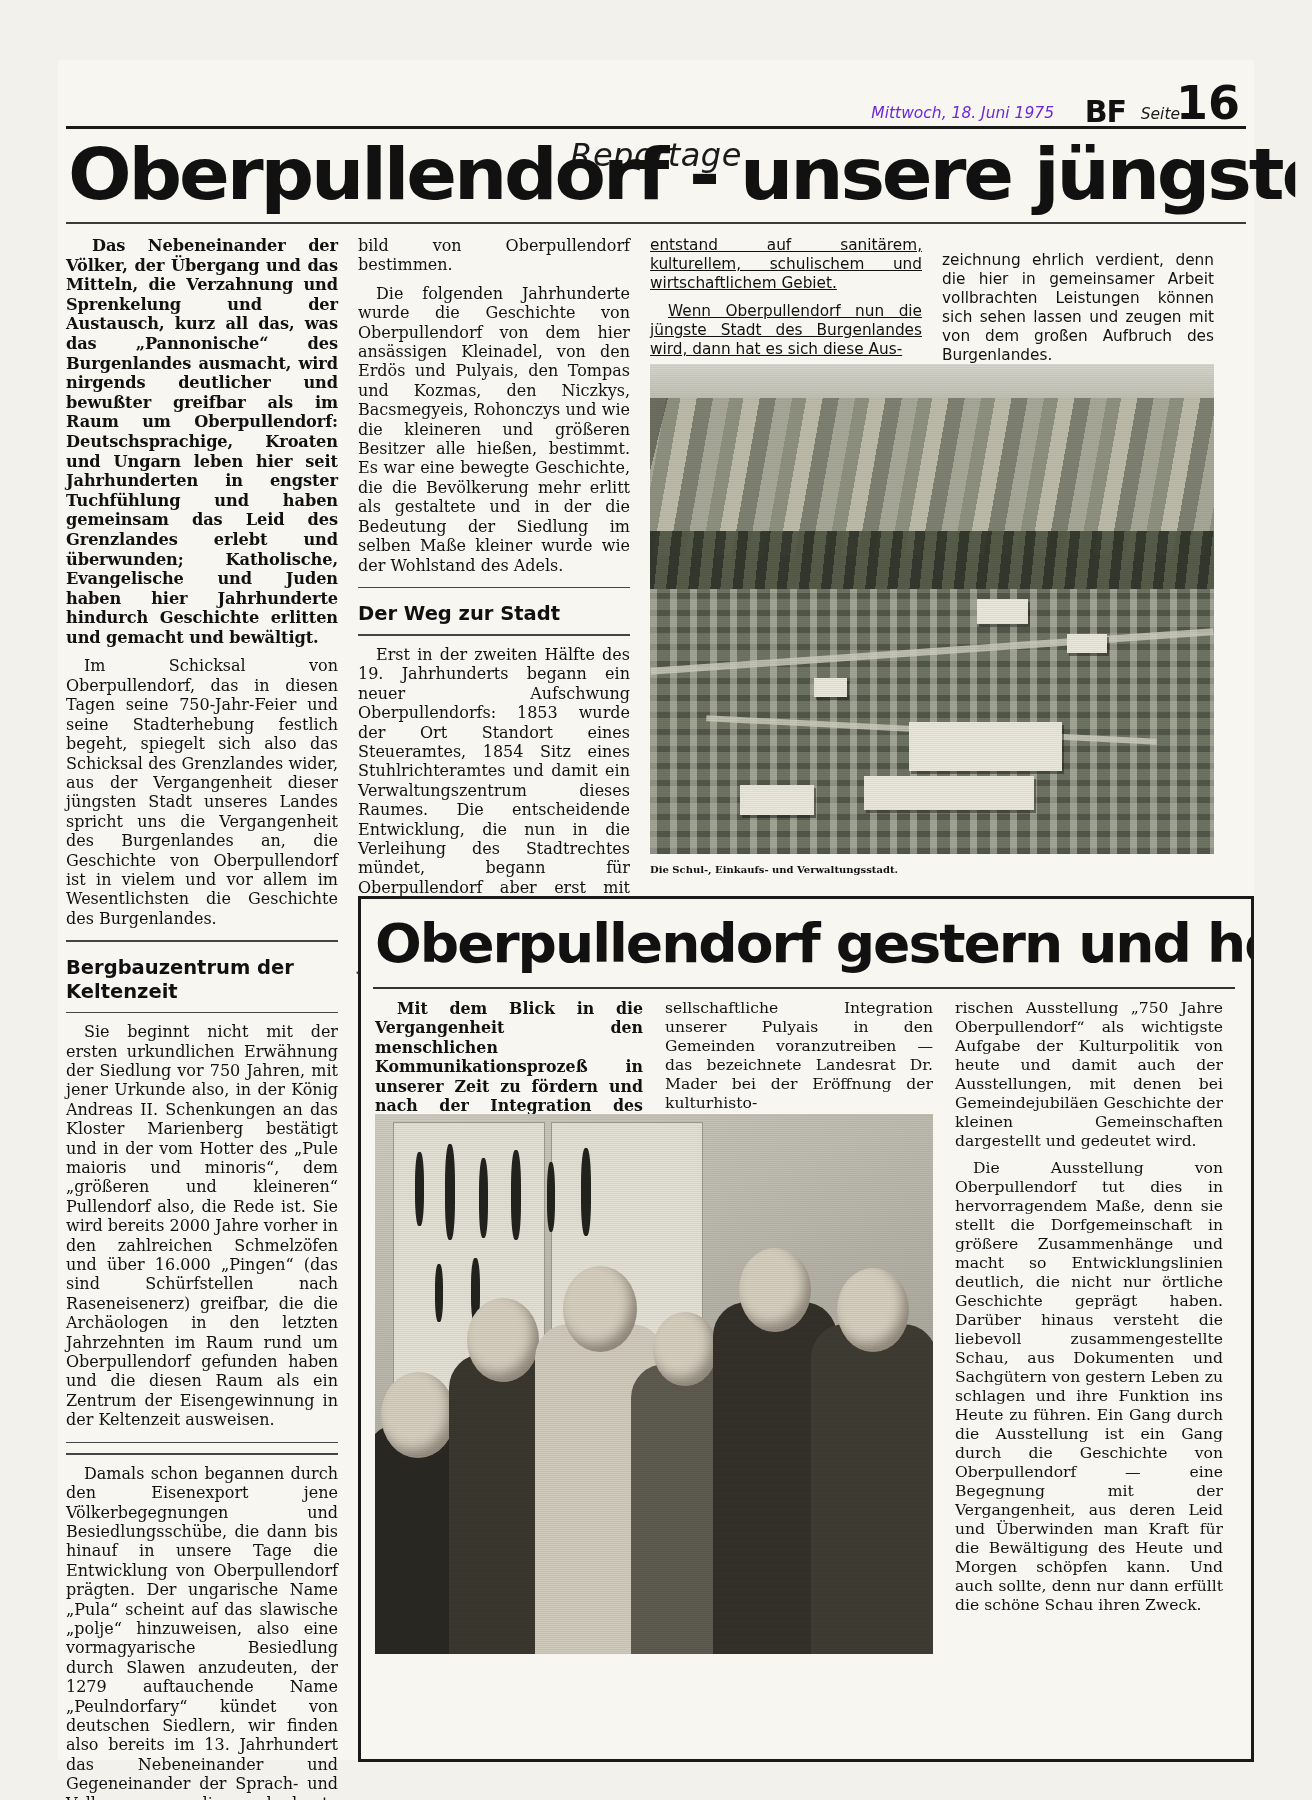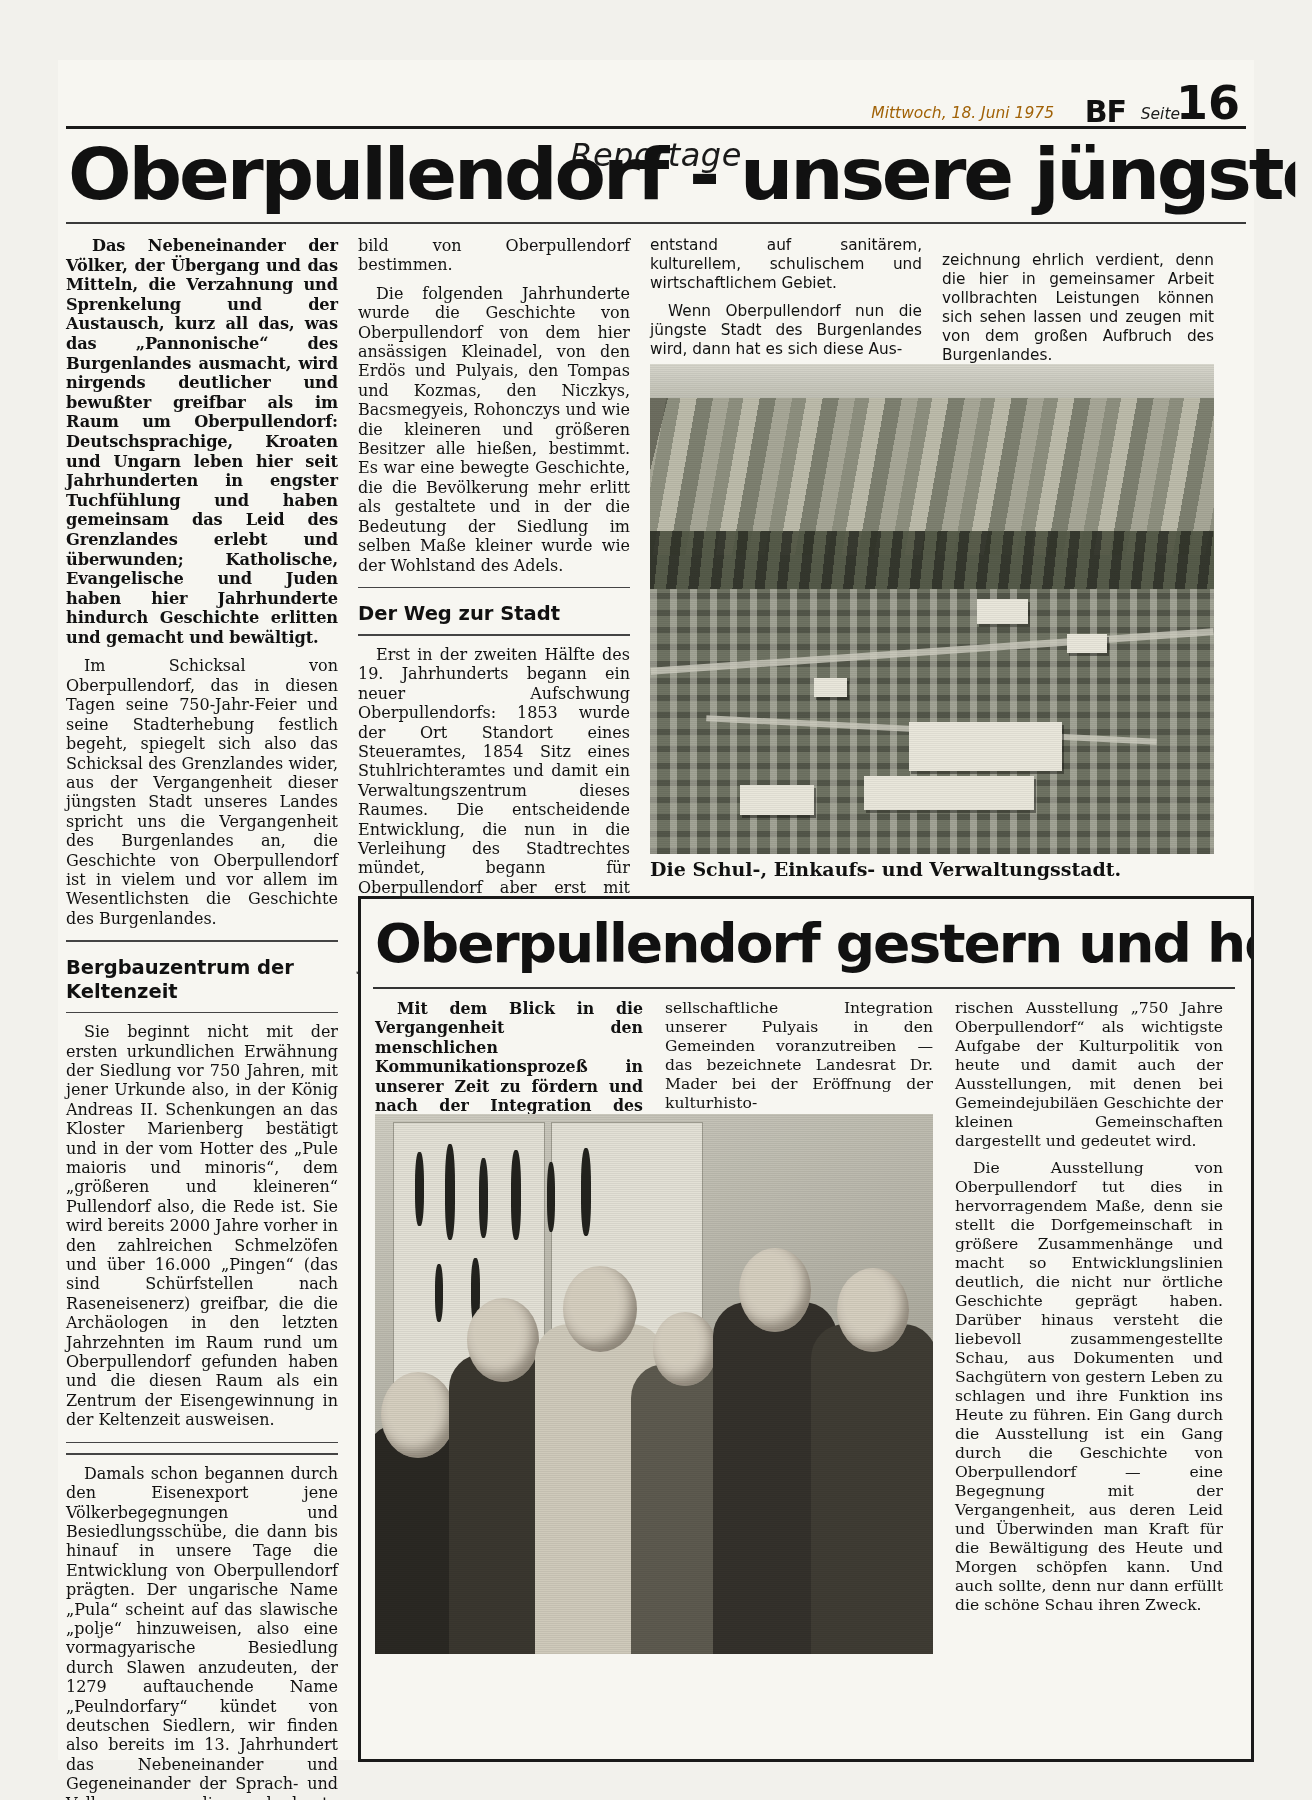--- a/index.html
+++ b/index.html
@@ -49,21 +49,21 @@
     color: #1a1a1a;
     margin-top: 48px;
   }
   .masthead .dateline {
     position: absolute;
     right: 200px;
     top: 32px;
     font-family: "DejaVu Sans", sans-serif;
     font-style: italic;
     font-size: 15.5px;
-    color: #a16207;
+    color: #6d28d9;
     white-space: nowrap;
   }
   .masthead .bf {
     position: absolute;
     right: 128px;
     top: 22px;
     font-family: "DejaVu Sans", sans-serif;
     font-weight: bold;
     font-size: 30px;
     letter-spacing: -1px;
@@ -168,21 +168,21 @@
 
   
   #col2 { left: 300px; width: 272px; }
   #col2 .body {
     font-family: "DejaVu Serif", serif;
     font-size: 16px;
     line-height: 19.4px;
   }
 
   
-  #col3 { left: 592px; width: 272px; }
+  #col3 { left: 592px; width: 272px; text-decoration: underline; }
   #col3 .body {
     font-family: "DejaVu Sans", sans-serif;
     font-size: 15.3px;
     line-height: 19px;
   }
 
   
   #col4 { left: 884px; width: 272px; margin-top: 15px; }
   #col4 .body {
     font-family: "DejaVu Sans", sans-serif;
@@ -238,21 +238,21 @@
   .photo-aerial .grain {
     position:absolute; inset:0;
     background-image:
       repeating-linear-gradient(0deg, rgba(0,0,0,0.05) 0 1px, rgba(255,255,255,0.03) 1px 2px);
     mix-blend-mode: multiply;
   }
   .caption {
     position: absolute;
     font-family: "DejaVu Serif", serif;
     font-weight: bold;
-    font-size: 19px;
+    font-size: 10px;
     line-height: 19px;
     color: #111;
   }
   .cap-aerial {
     left: 592px;
     top: 800px;
     width: 564px;
   }
 
   

